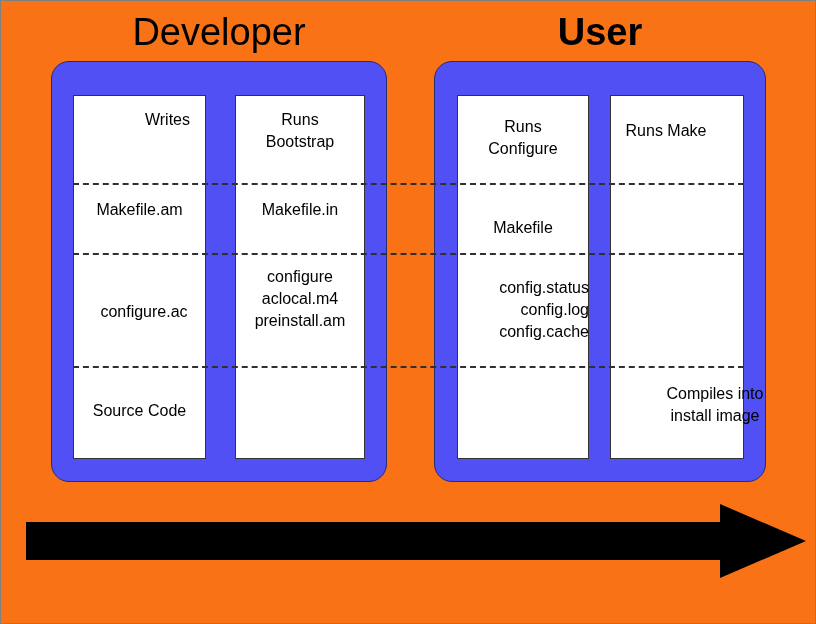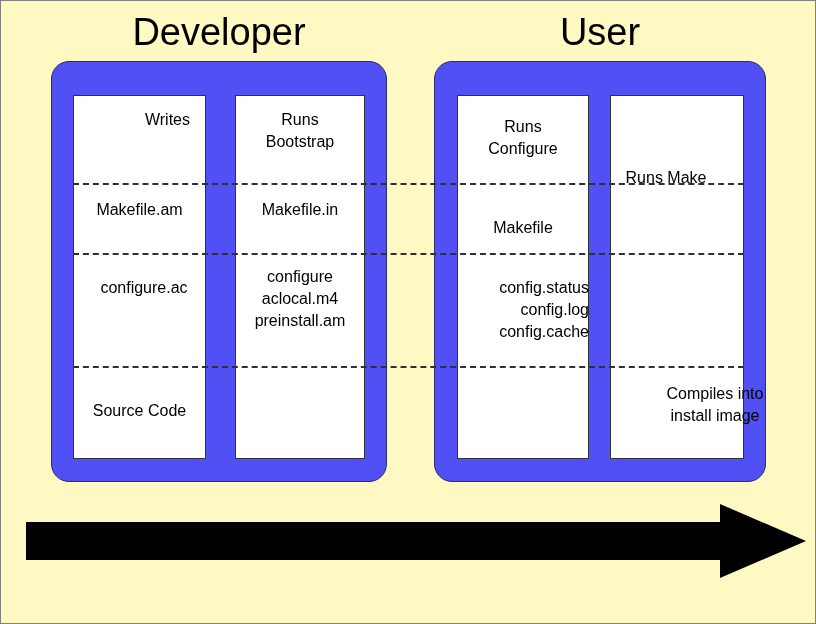--- a/index.html
+++ b/index.html
@@ -8,38 +8,38 @@
     padding: 0;
     background: #ffffff;
   }
   body {
     font-family: "Liberation Sans", sans-serif;
   }
   #canvas {
     position: relative;
     width: 816px;
     height: 624px;
-    background: #fef9c3;
+    background: #f97316;
     border: 1px solid #808080;
     box-sizing: border-box;
     overflow: hidden;
   }
 
   
   .group-title {
     position: absolute;
     text-align: center;
     font-size: 38px;
     line-height: 46px;
     color: #000000;
     white-space: nowrap;
     font-family: "Liberation Sans", sans-serif;
   }
   #title-developer { left: 50px;  top: 8px; width: 336px; }
-  #title-user      { left: 433px; top: 8px; width: 332px; }
+  #title-user      { left: 433px; top: 8px; width: 332px; font-weight: bold; }
 
   
   .panel {
     position: absolute;
     background: #5050f5;
     border: 1px solid #2b2b6e;
     border-radius: 18px;
     box-sizing: border-box;
   }
   #panel-developer { left: 50px;  top: 60px; width: 336px; height: 421px; }
@@ -78,30 +78,30 @@
     color: #000000;
     font-family: "Liberation Sans", sans-serif;
     white-space: pre-line;
     pointer-events: none;
   }
 
   
   .r1.c1 { left: 72px;  top: 108px; width: 133px; margin-left: 28px; }
   .r1.c2 { left: 234px; top: 108px; width: 130px; }
   .r1.c3 { left: 456px; top: 115px; width: 132px; }
-  .r1.c4 { left: 609px; top: 119px; width: 112px; margin-top: 47px; }
+  .r1.c4 { left: 609px; top: 119px; width: 112px; }
 
   
   .r2.c1 { left: 72px;  top: 198px; width: 133px; }
   .r2.c2 { left: 234px; top: 198px; width: 130px; }
   .r2.c3 { left: 456px; top: 208px; width: 132px; margin-top: 8px; }
   .r2.c4 { left: 609px; top: 208px; width: 134px; }
 
   
-  .r3.c1 { left: 72px;  top: 276px; width: 142px; }
+  .r3.c1 { left: 72px;  top: 300px; width: 142px; }
   .r3.c2 { left: 234px; top: 265px; width: 130px; }
   .r3.c3 { left: 456px; top: 276px; width: 132px; text-align: right; }
   .r3.c4 { left: 609px; top: 276px; width: 134px; }
 
   
   .r4.c1 { left: 72px;  top: 399px; width: 133px; }
   .r4.c2 { left: 234px; top: 399px; width: 130px; }
   .r4.c3 { left: 456px; top: 382px; width: 132px; }
   .r4.c4 { left: 609px; top: 382px; width: 134px; margin-left: 38px; }
 

